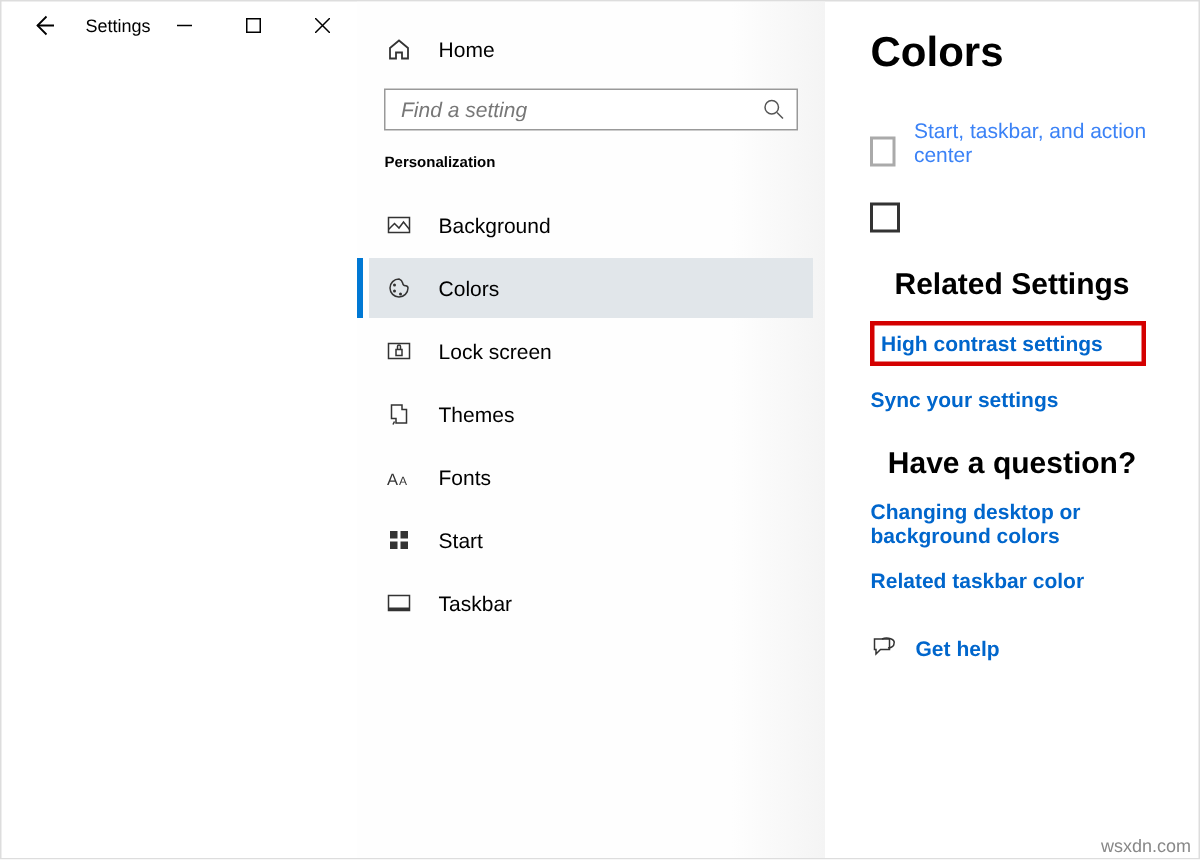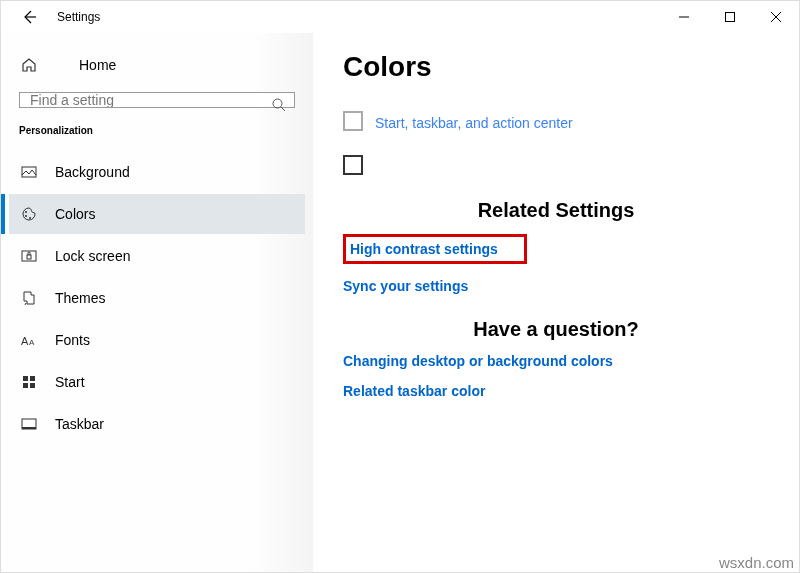--- a/index.html
+++ b/index.html
@@ -1,50 +1,50 @@
 <!DOCTYPE html>
 <html><head>
   <meta charset="utf-8">
   <style>
     * { box-sizing: border-box; margin: 0; padding: 0; font-family: "Segoe UI", -apple-system, sans-serif; }
     body { width: 800px; height: 573px; background: #fff; overflow: hidden; position: relative; }
-    .window { width: 100%; height: 100%; display: flex; flex-direction: column; border: 1px solid #ddd; }
+    .window { width: 100%; height: 100%; display: flex; flex-direction: row; border: 1px solid #ddd; }
     .titlebar { height: 32px; display: flex; align-items: center; padding-left: 16px; }
     .titlebar .back { width: 24px; height: 24px; display:flex; align-items:center; justify-content:center; cursor:pointer; }
     .titlebar .title { font-size: 12px; margin-left: 16px; color: #000; }
     .win-controls { margin-left: auto; display:flex; }
     .win-controls div { width: 46px; height: 32px; display:flex; align-items:center; justify-content:center; cursor:pointer; }
     .body { flex:1; display:flex; overflow:hidden; }
     .sidebar { width: 312px; padding: 12px 8px 0 8px; display:flex; flex-direction:column; background: linear-gradient(to right, #fefefe 80%, #f4f4f4); }
-    .home-row { display:flex; align-items:center; height: 40px; padding: 0 10px; cursor:pointer;gap:24px; }
+    .home-row { display:flex; align-items:center; height: 40px; padding: 0 10px; cursor:pointer; }
     .home-row .icon { width: 20px; display:flex; justify-content:center; }
     .home-row .label { font-size: 14px; margin-left: 16px; }
     .search-wrap { position: relative; margin: 6px 10px 16px 10px; }
-    .search-input { width: 100%; height: 16px; border: 1px solid #999; padding: 0 34px 0 10px; font-size: 14px; background: #fff; }
+    .search-input { width: 100%; height: 28px; border: 1px solid #999; padding: 0 34px 0 10px; font-size: 14px; background: #fff; font-style: italic; }
     .search-input::placeholder { color: #777; }
     .search-icon { position:absolute; right:8px; top:6px; color:#555; }
     .category { font-size: 10px; font-weight: 600; padding: 0 10px 16px 10px; }
     .nav { display:flex; flex-direction:column; }
     .nav-item { display:flex; align-items:center; height: 40px; padding: 0 10px; cursor:pointer; margin-bottom:2px; position:relative; }
     .nav-item .icon { width: 20px; display:flex; justify-content:center; color:#333; }
     .nav-item .label { font-size: 14px; margin-left: 16px; }
     .nav-item.selected { background: #e1e6ea; }
     .nav-item.selected::before { content:""; position:absolute; left:-8px; top:0; bottom:0; width:4px; background:#0078d4; }
     .content { flex:1; padding: 18px 30px 0 30px; overflow:auto; }
     .page-title { font-size: 28px; font-weight: 600; margin-bottom: 28px; }
     .checkbox-row { display:flex; align-items:center; margin-bottom: 24px; font-size: 14px; }
     .checkbox-box { width: 20px; height: 20px; border: 2px solid #333; margin-right: 12px; }
     .checkbox-row.disabled .checkbox-box { border-color:#aaa; }
     .checkbox-row.disabled { color:#3b82f6;align-items:flex-end; }
     .section-title { font-size: 20px; font-weight: 600; margin-top: 24px; margin-bottom: 12px; text-align: center; }
     .link { color:#0066cc; font-size: 14px; cursor:pointer; display:block; margin-bottom: 14px; font-weight: bold; }
     .highlight { border: 3px solid #d40000; padding: 4px 26px 4px 4px; display:inline-block; margin-bottom: 14px; }
     .help-row { display:flex; align-items:center; margin-top: 28px; }
     .help-row .icon { margin-right: 12px; }
-    .watermark { position:absolute; right:6px; bottom:2px; font-size: 15px; color:#888; }
+    .watermark { position:absolute; right:6px; bottom:2px; font-size: 12px; color:#888; }
     svg { display:block; }
   </style>
 </head>
 <body>
 
 <div class="window">
   <div class="titlebar">
     <div class="back">
       <svg width="16" height="16" viewBox="0 0 16 16">
           <path d="M10 2 L4 8 L10 14" stroke="#000" stroke-width="1.2" fill="none"></path>
@@ -177,17 +177,26 @@
       <div class="section-title">Related Settings</div>
       <span class="highlight">
         <span class="link" style="margin-bottom:0">High contrast settings</span>
       </span>
       <span class="link">Sync your settings</span>
 
       <div class="section-title">Have a question?</div>
       <span class="link">Changing desktop or background colors</span>
       <span class="link">Related taskbar color</span>
 
+      <div class="help-row">
+        <span class="icon">
+          <svg width="18" height="18" viewBox="0 0 18 18">
+              <path d="M3 3 H13 V10 H7 L4 13 V10 H3 Z" stroke="#333" fill="none"></path>
+              <path d="M8 3 A5 3 0 0 1 16 6 A5 3 0 0 1 12 9" stroke="#333" fill="none"></path>
+            </svg>
+        </span>
+        <span class="link" style="margin-bottom:0">Get help</span>
+      </div>
     </div>
   </div>
 </div>
 
 <div class="watermark">wsxdn.com</div>
 
 </body></html>

